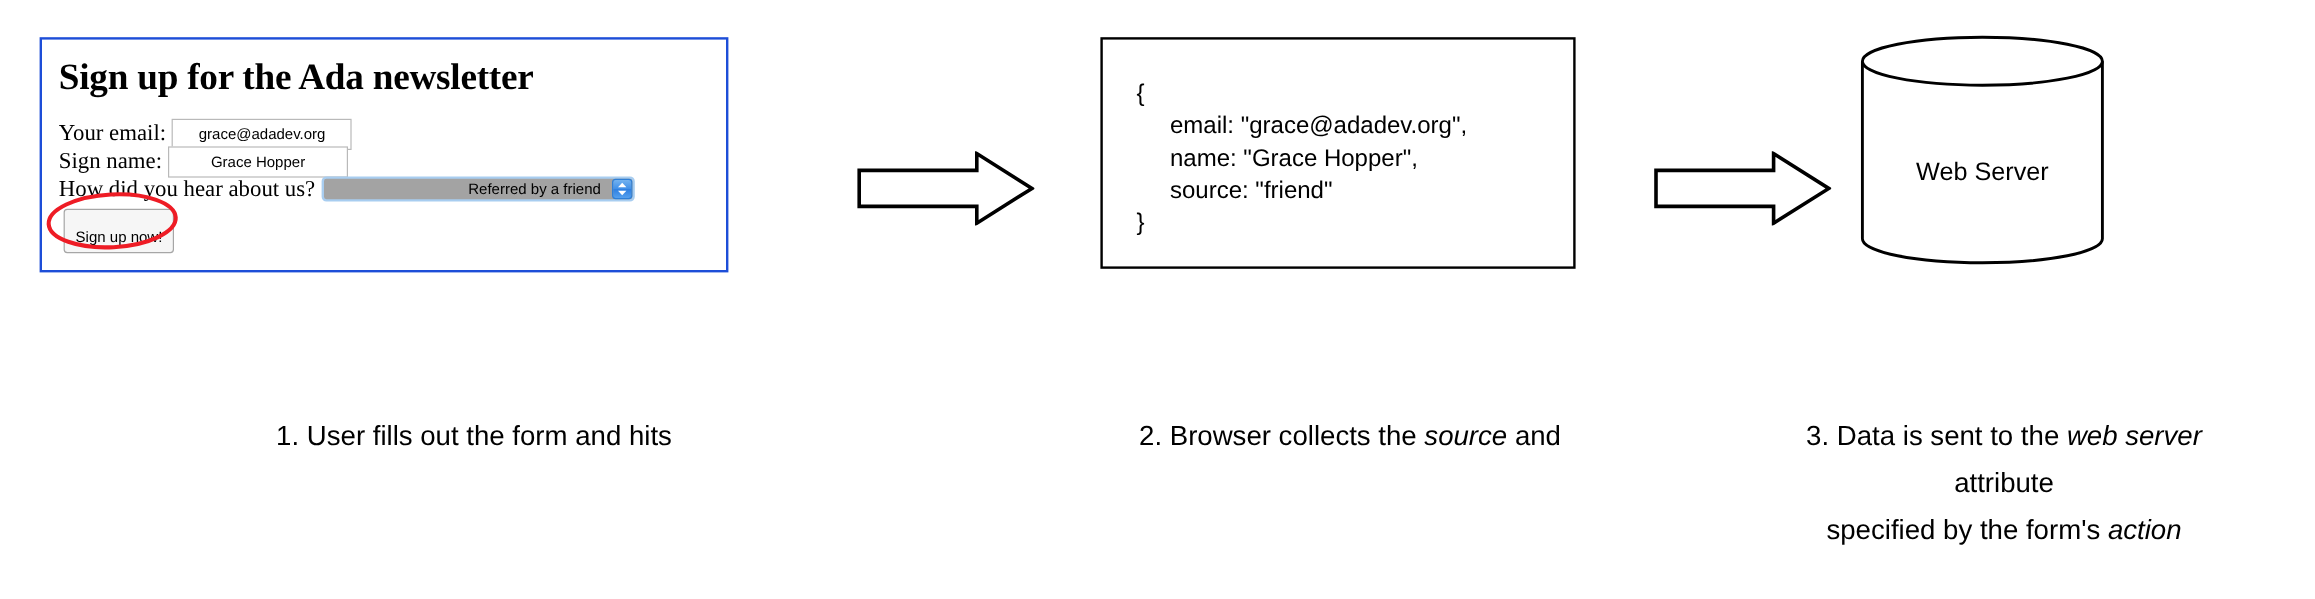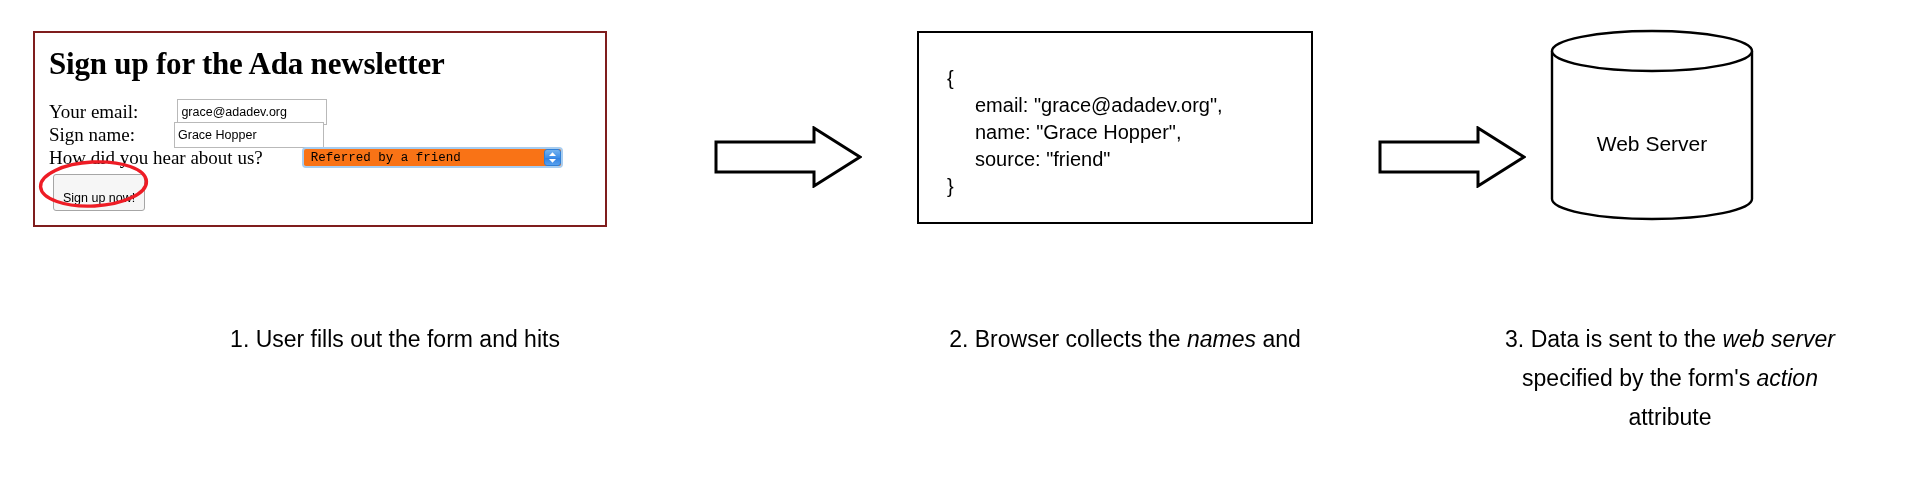--- a/index.html
+++ b/index.html
@@ -25,21 +25,21 @@
     height: 499px;
   }
 
   
   .form-panel {
     position: absolute;
     left: 33px;
     top: 31px;
     width: 574px;
     height: 196px;
-    border: 2px solid #7f1d1d;
+    border: 2px solid #1d4ed8;
     background: #ffffff;
     box-sizing: border-box;
     padding: 10px 12px 0 12px;
   }
   .form-title {
     font-family: "Liberation Serif", serif;
     font-weight: bold;
     font-size: 31px;
     line-height: 38px;
     letter-spacing: -0.2px;
@@ -49,21 +49,20 @@
   .form-rows {
     margin-top: 18px;
     margin-left: 2px;
   }
   .form-row {
     display: flex;
     align-items: center;
     height: 21px;
     margin-bottom: 2px;
     white-space: nowrap;
-    gap: 34px;
   }
   .form-label {
     font-family: "Liberation Serif", serif;
     font-size: 19px;
     line-height: 21px;
     color: #000;
     margin-right: 5px;
   }
   .text-input {
     width: 150px;
@@ -71,43 +70,45 @@
     box-sizing: border-box;
     border: 1px solid #b9b9b9;
     background: #ffffff;
     font-family: "Liberation Sans", sans-serif;
     font-size: 12.5px;
     line-height: 17px;
     color: #000;
     padding: 12px 3px;
     outline: none;
     border-radius: 0;
+    text-align: center;
   }
   .select-wrap {
     position: relative;
     display: inline-block;
     width: 261px;
     height: 21px;
   }
   .select-box {
     position: absolute;
     left: 0; top: 0;
     width: 261px;
     height: 21px;
     box-sizing: border-box;
     border: 2px solid #a8cdf0;
     border-radius: 4px;
-    background: #f97316;
-    font-family: Liberation Mono, monospace;
+    background: #a3a3a3;
+    font-family: Liberation Sans, sans-serif;
     font-size: 12.5px;
     line-height: 17px;
     color: #000;
     padding: 1px 26px 0 7px;
     overflow: hidden;
     white-space: nowrap;
+    text-align: right;
   }
   .select-stepper {
     position: absolute;
     right: 2px;
     top: 2px;
     width: 17px;
     height: 17px;
     border-radius: 3px;
     background: linear-gradient(to bottom, #73b2ef 0%, #3f8fe8 50%, #2f7fe0 51%, #55a0ee 100%);
     border: 1px solid #2f7fd6;
@@ -188,20 +189,21 @@
   }
 
   
   .caption {
     position: absolute;
     text-align: center;
     font-family: "Liberation Sans", sans-serif;
     font-size: 23px;
     line-height: 39px;
     color: #000;
+    margin-top: 24px;
   }
   .caption em { font-style: italic; }
   .caption-1 { left: 60px;   top: 320px; width: 670px; }
   .caption-2 { left: 745px;  top: 320px; width: 760px; }
   .caption-3 { left: 1415px; top: 320px; width: 510px; }
 </style>
 </head>
 <body>
 
 <div class="stage">
@@ -266,21 +268,21 @@
     </svg>
     <div class="cyl-text">
       <div>Web Server</div>
     </div>
   </div>
 
   <div class="caption caption-1">
       <div><span>1. User fills out the form and hits</span></div>
     </div>
   <div class="caption caption-2">
-      <div><span>2. Browser collects the </span><em>names</em><span> and</span></div>
+      <div><span>2. Browser collects the </span><em>source</em><span> and</span></div>
     </div>
   <div class="caption caption-3">
       <div><span>3. Data is sent to the </span><em>web server</em></div>
+      <div><span>attribute</span></div>
       <div><span>specified by the form's </span><em>action</em></div>
-      <div><span>attribute</span></div>
     </div>
 
 </div>
 
 </body></html>

